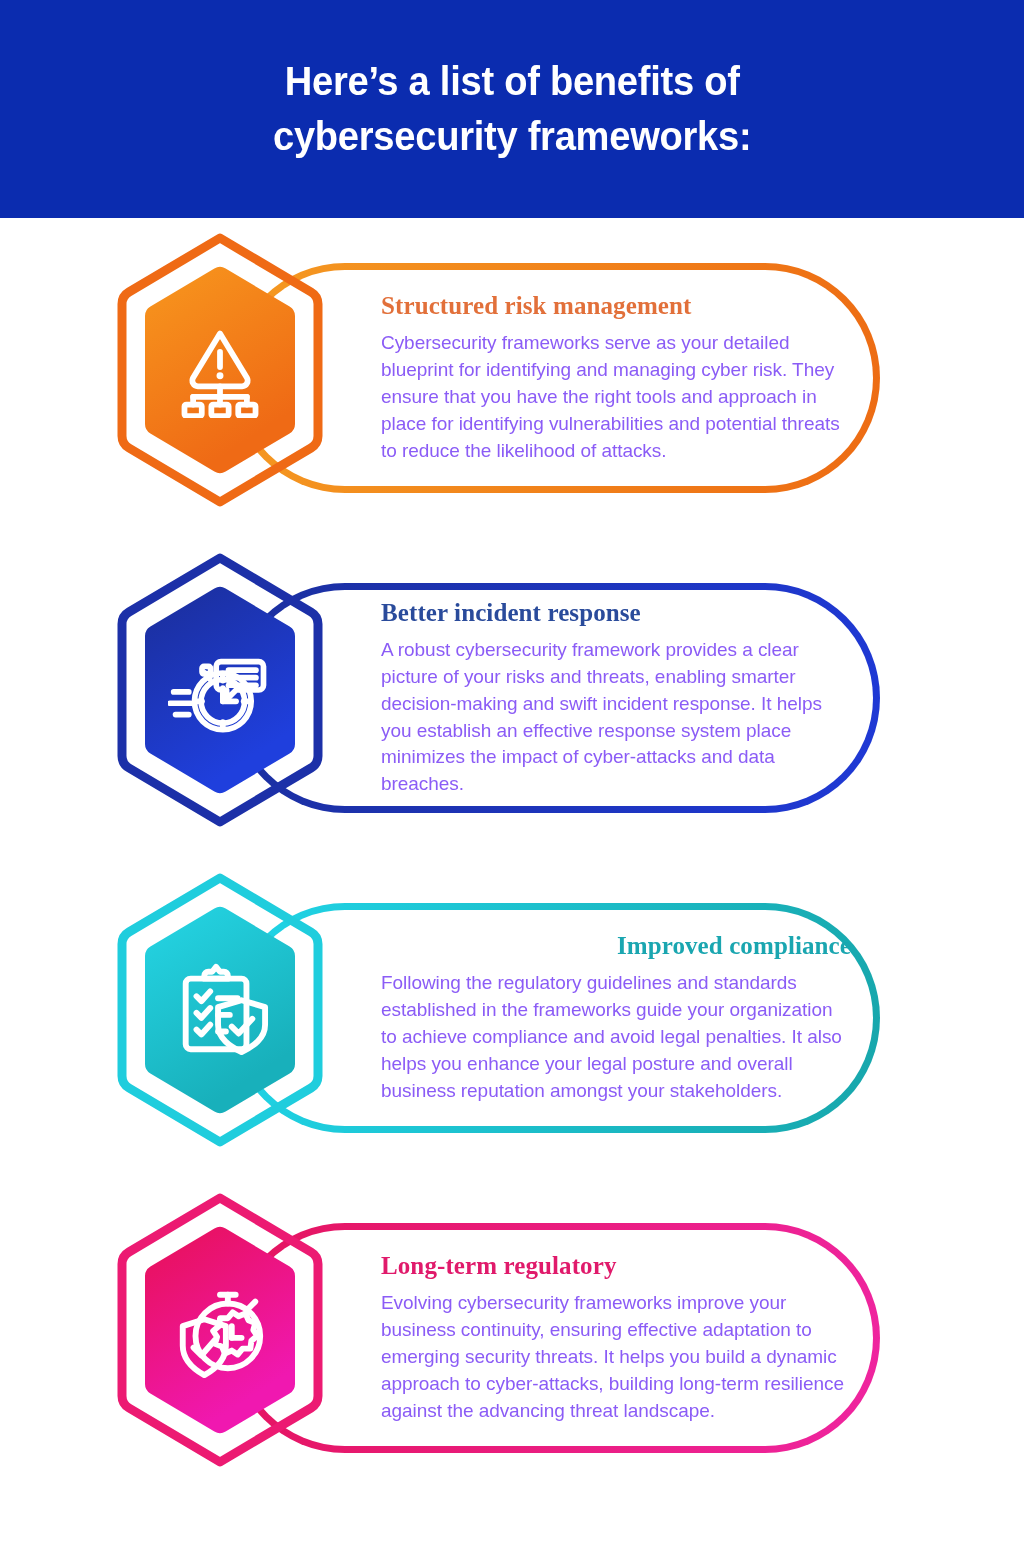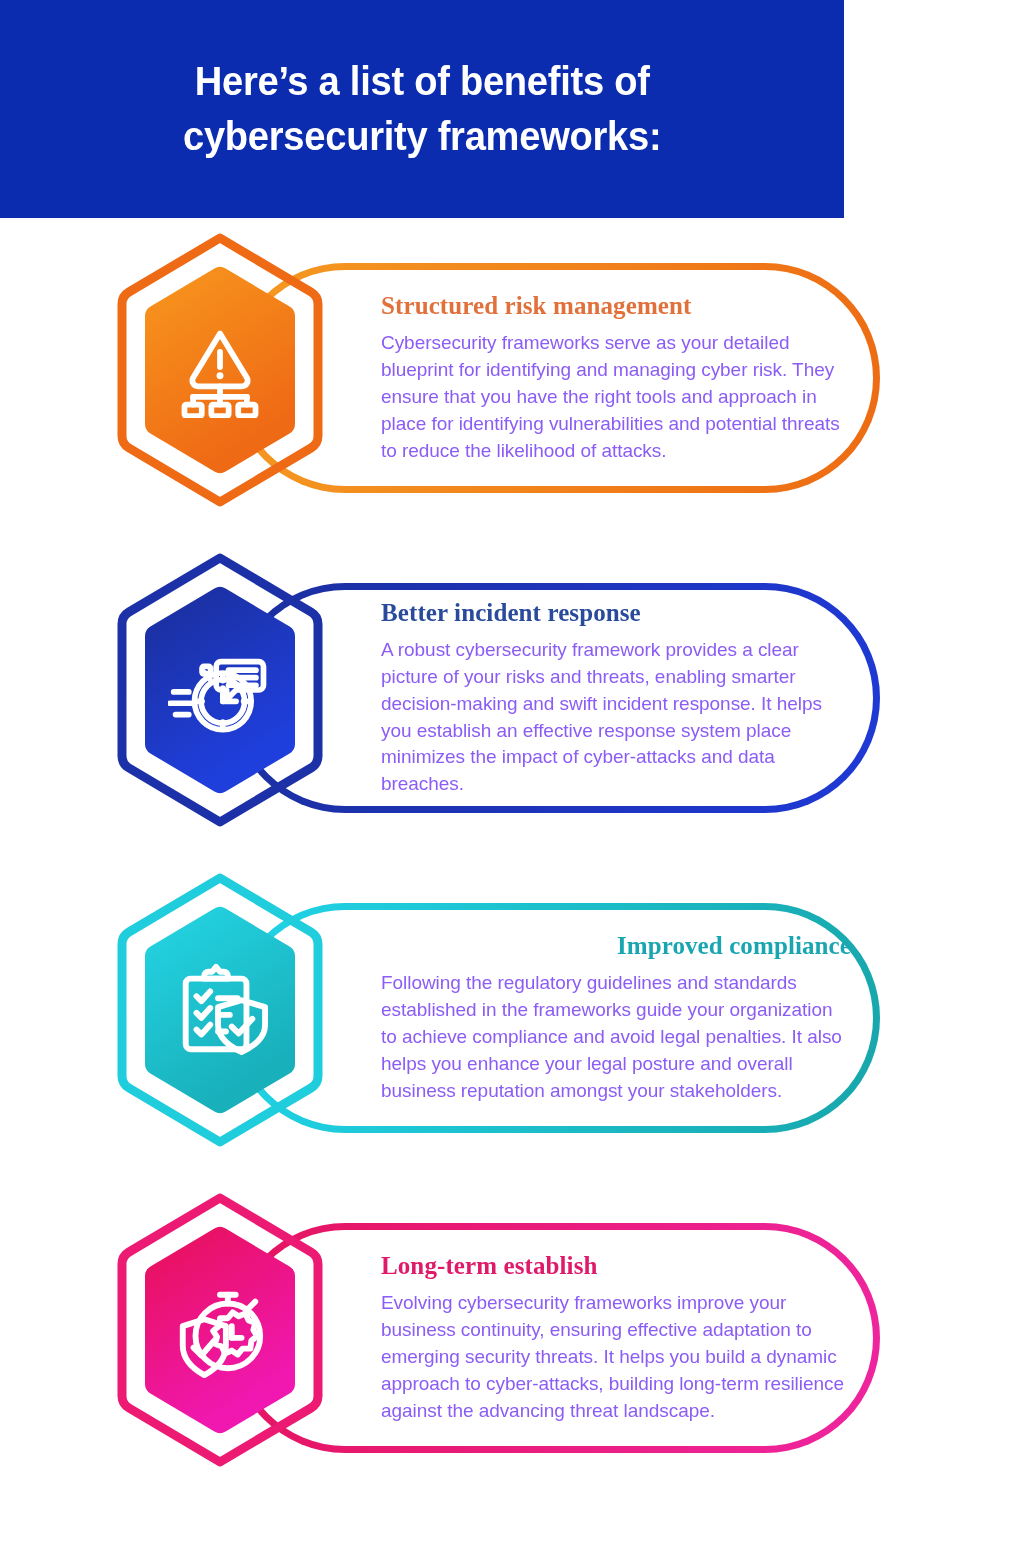--- a/index.html
+++ b/index.html
@@ -8,21 +8,21 @@
     background:#ffffff;
     font-family:"Liberation Sans", sans-serif;
     position:relative;
     overflow:hidden;
   }
 
   
   .header {
     position:absolute;
     top:0; left:0;
-    width:844px;
+    width:1024px;
     height:218px;
     background:#0b2caf;
     display:flex;
     align-items:center;
     justify-content:center;
   }
   .header-title {
     color:#ffffff;
     font-family:"Liberation Sans", sans-serif;
     font-weight:bold;
@@ -243,17 +243,17 @@
     <line fill="none" stroke="#ffffff" stroke-width="6" stroke-linecap="round" stroke-linejoin="round" x1="80" y1="27" x2="86" y2="21"></line>
     <path fill="none" stroke="#ffffff" stroke-width="6" stroke-linejoin="round" d="M58 38 l5 -6 l6 4 l7 -3 l3 7 l7 3 l-2 7 l4 6 l-6 5 l-1 8 l-8 0 l-5 6 l-6 -4 l-7 3 l-3 -7 l-7 -3 l2 -7 l-4 -6 l6 -5 l1 -8 z"></path>
     <line fill="none" stroke="#ffffff" stroke-width="6" stroke-linecap="round" stroke-linejoin="round" x1="62" y1="46" x2="62" y2="58"></line>
     <line fill="none" stroke="#ffffff" stroke-width="6" stroke-linecap="round" stroke-linejoin="round" x1="62" y1="58" x2="72" y2="58"></line>
     <path fill="none" stroke="#ffffff" stroke-width="6" stroke-linejoin="round" d="M12 46 L34 39 L56 46 v20 c0 16 -13 25 -22 30 c-9 -5 -22 -14 -22 -30 z"></path>
     <path fill="none" stroke="#ffffff" stroke-width="6" stroke-linecap="round" stroke-linejoin="round" d="M23 68 l8 8 l14 -16"></path>
   </svg>
         </div>
       </div>
     <div class="card-text">
-      <div class="card-title" style="color:#e01a6b;">Long-term establish</div>
+      <div class="card-title" style="color:#e01a6b;">Long-term regulatory</div>
       <div class="card-body">Evolving cybersecurity frameworks improve your business continuity, ensuring effective adaptation to emerging security threats. It helps you build a dynamic approach to cyber-attacks, building long-term resilience against the advancing threat landscape.</div>
     </div>
     </div>
   </div>
 
 </body></html>

